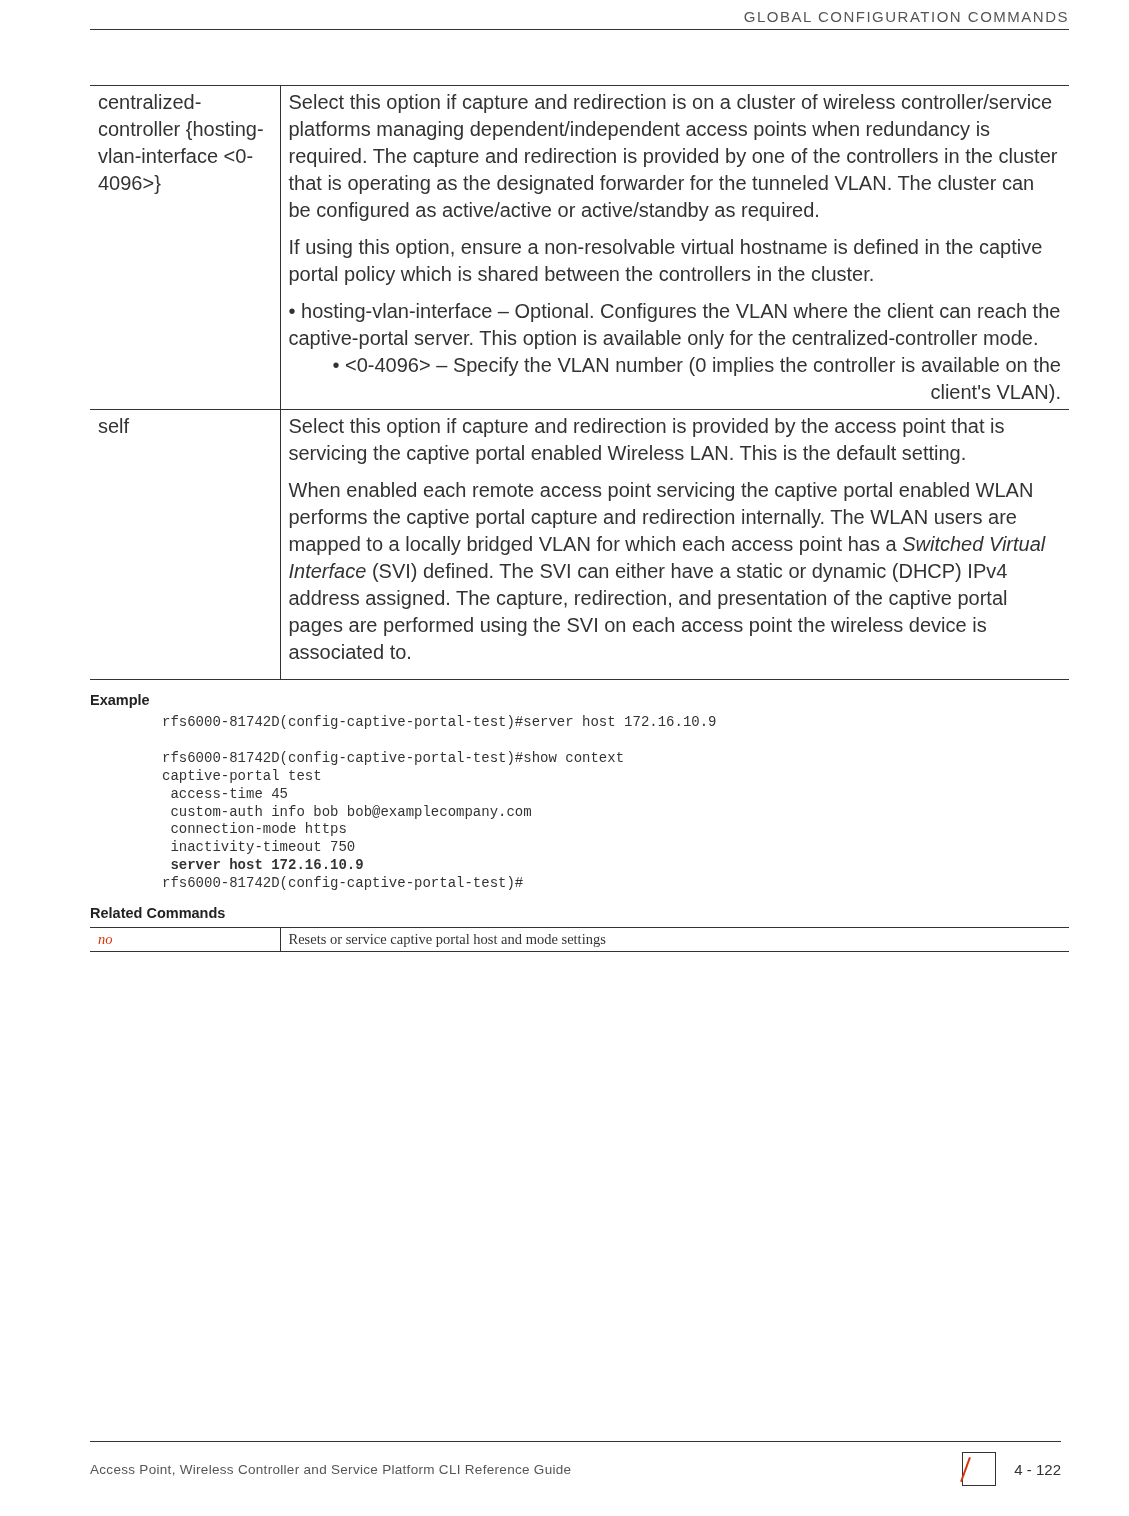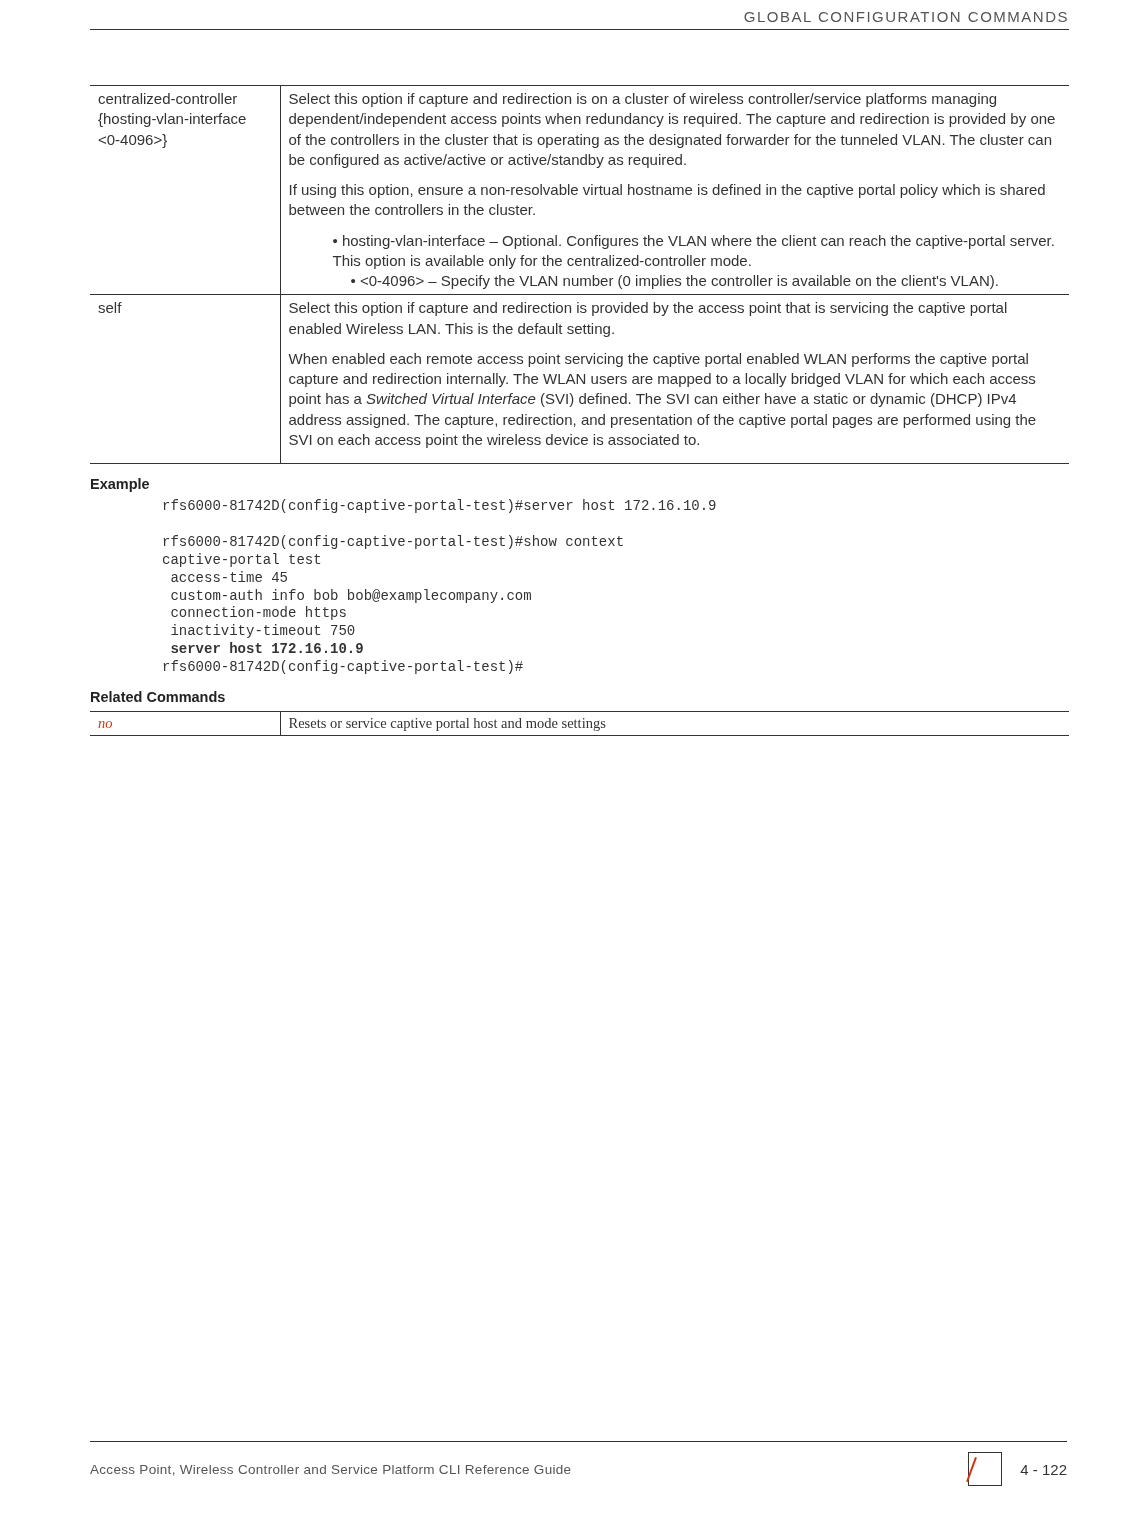--- a/index.html
+++ b/index.html
@@ -20,41 +20,41 @@
       letter-spacing: 1.5px;
       color: #555;
       font-weight: 300;
       padding: 8px 0 4px 0;
       border-bottom: 1.5px solid #333;
       margin-bottom: 55px;
     }
     .param-table {
       width: 100%;
       border-collapse: collapse;
-      font-size: 15px;
+      font-size: 20px;
       line-height: 1.35;
       color: #333;
     }
     .param-table td {
       vertical-align: top;
       padding: 3px 8px;
       border-top: 1px solid #333;
       border-bottom: 1px solid #333;
     }
     .param-table td:first-child {
       width: 190px;
       border-right: 1px solid #333;
     }
     .param-table td:last-child {
       border-left: none;
     }
     .para-block { margin-bottom: 10px; }
-    .bullet-list { list-style: none; padding-left: 0; margin-left: 44px; }
+    .bullet-list { list-style: none; padding-left: 0; }
     .bullet-list > li::before { content: "•  "; }
-    .sub-bullet-list { list-style: none; padding-left: 18px; }
+    .sub-bullet-list { list-style: none; padding-left: 18px; text-align: right; }
     .sub-bullet-list > li::before { content: "•  "; }
     .italic { font-style: italic; }
     .section-heading {
       font-weight: bold;
       font-size: 14.5px;
       margin: 12px 0 6px 0;
       color: #222;
     }
     .code-block {
       font-family: "Courier New", monospace;
@@ -82,21 +82,21 @@
     .related-table td:first-child {
       width: 190px;
       border-right: 1px solid #333;
       color: #d8320a;
       font-style: italic;
     }
     .footer {
       position: absolute;
       bottom: 30px;
       left: 0;
-      right: 2px;
+      right: 8px;
       padding: 0 60px 0 90px;
     }
     .footer-line {
       border-top: 1px solid #333;
       padding-top: 10px;
       display: flex;
       justify-content: space-between;
       align-items: center;
       font-size: 13.5px;
       color: #555;

